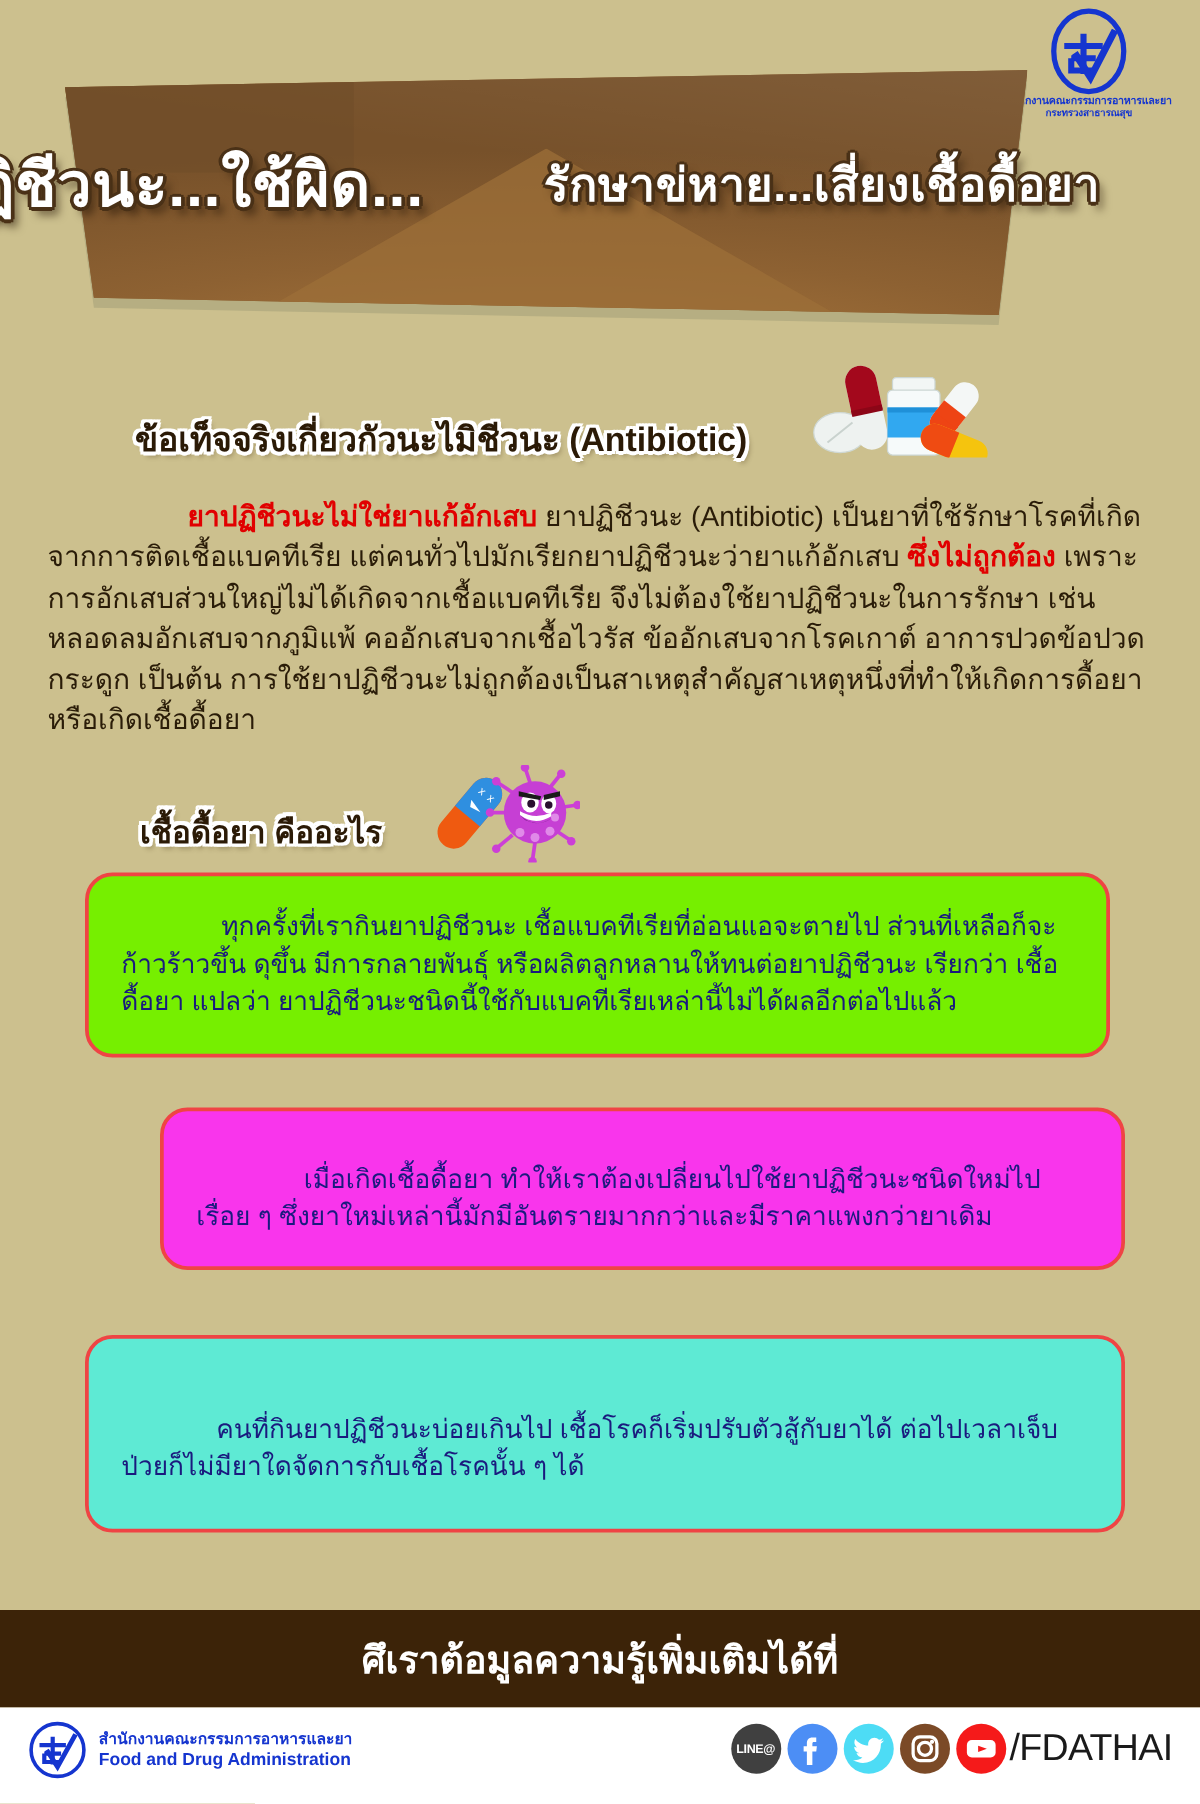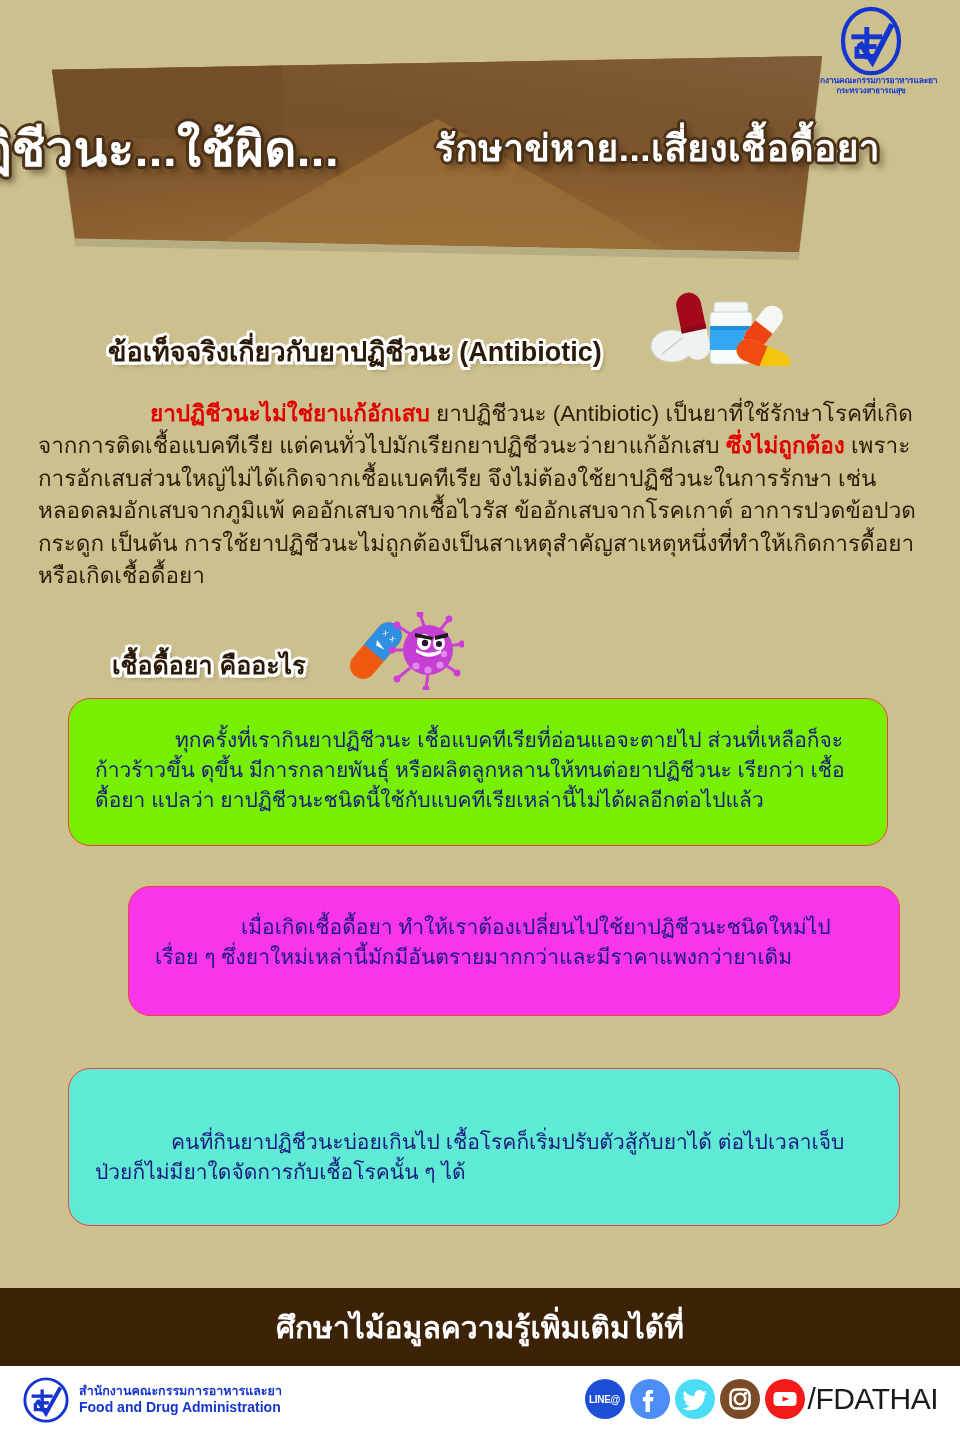--- a/index.html
+++ b/index.html
@@ -92,27 +92,27 @@
   
   #heading-2 {
     position: absolute; left: 112px; top: 630px;
     display: flex; gap: 6px; margin-top: 15px;
   }
   #heading-2 .sec-head { font-size: 25px; }
   #germ-art { position: absolute; left: 336px; top: 612px; width: 128px; height: 78px; }
 
   
   .fact-box {
-    position: absolute; border: 1px solid #ef4444; border-radius: 22px;
+    position: absolute; border: 3px solid #ef4444; border-radius: 22px;
     color: #1a1a7e; font-size: 21px; line-height: 30px;
     padding: 26px 26px 22px 26px; text-indent: 80px;
   }
   #fact-green  { left: 68px;  top: 698px;  width: 820px; height: 148px; background: #76ef00; }
   #fact-pink   { left: 128px; top: 886px;  width: 772px; height: 130px; background: #f935ec;
-                 text-indent: 86px; padding-top: 25px; }
+                 text-indent: 86px; padding-top: 40px; }
   #fact-orange { left: 68px;  top: 1068px; width: 832px; height: 158px; background: #5eead4;
                  text-indent: 76px; padding-top: 58px; }
 
   
   #footer-band {
     position: absolute; left: 0; top: 1288px; width: 960px; height: 78px;
     background: #3c2308; display: flex; align-items: center; justify-content: center;
   }
   #footer-text {
     font-size: 30px; font-weight: bold; color: #ffffff; white-space: nowrap;
@@ -127,21 +127,21 @@
   }
   #fda-bottom { position: absolute; left: 22px; top: 10px; display: flex; align-items: center; gap: 9px; }
   #fda-bottom .mark { width: 48px; height: 48px; }
   #fda-bottom .txt { color: #1535cf; font-weight: bold; line-height: 1.2; }
   #fda-bottom .bl1 { font-size: 12.5px; }
   #fda-bottom .bl2 { font-size: 14px; }
 
   #socials { position: absolute; right: 22px; top: 13px; display: flex; align-items: center; gap: 5px; }
   .soc { width: 40px; height: 40px; border-radius: 50%; position: relative;
          display: flex; align-items: center; justify-content: center; }
-  .soc-line { background: #1d4ed8; }
+  .soc-line { background: #404040; }
   .soc-line span { color: #fff; font-size: 10px; font-weight: bold; letter-spacing: -.3px; }
   .soc-fb { background: #4c8ef5; }
   .soc-tw { background: #4ddcf5; }
   .soc-ig { background: #7b4a27; }
   .soc-yt { background: #f51a1a; }
   #soc-handle { font-size: 30px; color: #1a1a1a; margin-left: -2px; letter-spacing: -.5px; }
 </style>
 </head>
 <body>
 
@@ -167,21 +167,21 @@
     <div class="facet-c"></div>
     <div class="facet-b"></div>
   </div>
   <div id="title-block">
     <div class="ttl" id="title-line1">ยาปฏิชีวนะ...ใช้ผิด...</div>
     <div class="ttl" id="title-line2">รักษาข่หาย...เสี่ยงเชื้อดื้อยา</div>
   </div>
 </div>
 
 <div id="heading-1">
-  <span class="sec-head">ข้อเท็จจริงเกี่ยวกับยาปฏิชีวนะ (Antibiotic)</span>
+  <span class="sec-head">ข้อเท็จจริงเกี่ยวกัวนะไมิชีวนะ (Antibiotic)</span>
 </div>
 
 <div id="pills-art">
   <svg viewBox="0 0 148 78" width="148" height="78">
 
     <ellipse cx="24" cy="58" rx="21" ry="16" fill="#eef2f0" stroke="#cfd8d4" stroke-width="1"></ellipse>
     <path d="M14 66 L34 50" stroke="#c9d2ce" stroke-width="1.6"></path>
 
     <g transform="rotate(-12 46 40)">
       <rect x="33" y="4" width="25" height="68" rx="12.5" fill="#eef2f0"></rect>
@@ -269,21 +269,21 @@
 
 <div class="fact-box" id="fact-pink">
   <span>เมื่อเกิดเชื้อดื้อยา ทำให้เราต้องเปลี่ยนไปใช้ยาปฏิชีวนะชนิดใหม่ไปเรื่อย ๆ ซึ่งยาใหม่เหล่านี้มักมีอันตรายมากกว่าและมีราคาแพงกว่ายาเดิม</span>
 </div>
 
 <div class="fact-box" id="fact-orange">
   <span>คนที่กินยาปฏิชีวนะบ่อยเกินไป เชื้อโรคก็เริ่มปรับตัวสู้กับยาได้ ต่อไปเวลาเจ็บป่วยก็ไม่มียาใดจัดการกับเชื้อโรคนั้น ๆ ได้</span>
 </div>
 
 <div id="footer-band">
-  <span id="footer-text">ศึกษาไม้อมูลความรู้เพิ่มเติมได้ที่</span>
+  <span id="footer-text">ศึเราต้อมูลความรู้เพิ่มเติมได้ที่</span>
 </div>
 
 <div id="footer-strip">
   <div id="fda-bottom">
     <div class="mark">
       <svg viewBox="0 0 100 100" width="48" height="48">
         <circle cx="50" cy="50" r="44" fill="none" stroke="#1535cf" stroke-width="6"></circle>
         <path d="M20 42 H64" stroke="#1535cf" stroke-width="7" fill="none"></path>
         <path d="M42 28 V74" stroke="#1535cf" stroke-width="7" fill="none"></path>
         <path d="M28 56 H56" stroke="#1535cf" stroke-width="7" fill="none"></path>

